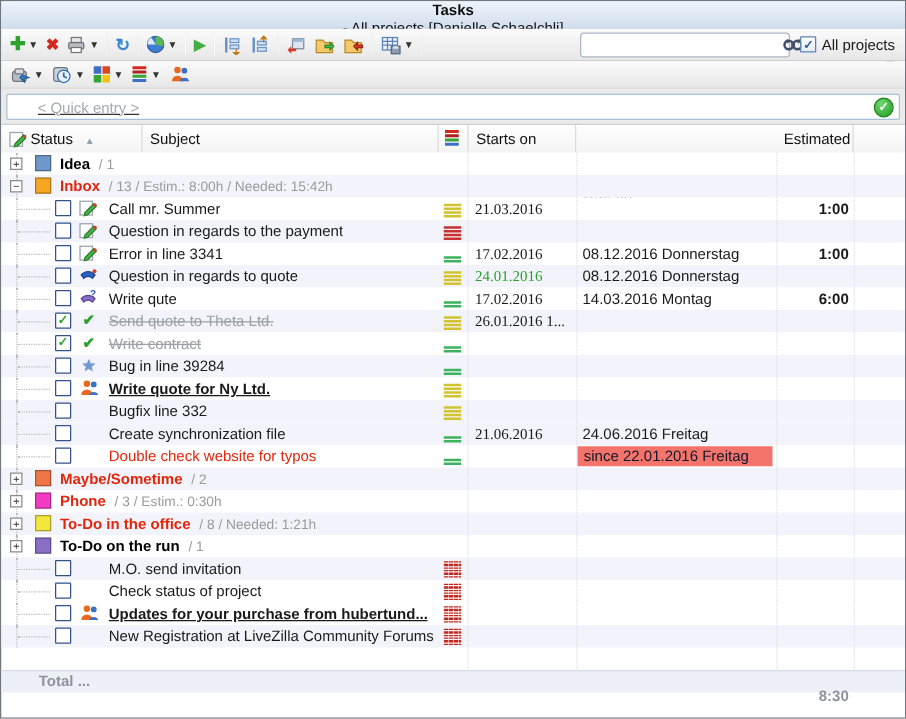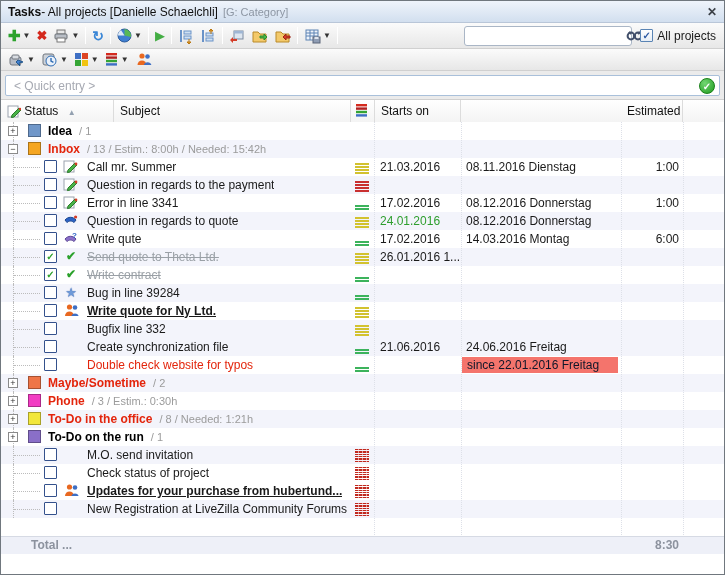--- a/index.html
+++ b/index.html
@@ -7,21 +7,21 @@
   .window {
     position:relative; width:725px; height:575px; margin:0 auto;
     background:#fff; border:1px solid #70777e; overflow:hidden;
     font-size:12px; color:#1a1a1a;
   }
   
   .titlebar {
     position:absolute; left:0; top:0; right:0; height:22px;
     background:linear-gradient(#eff4fb,#d2dfef);
     border-bottom:1px solid #b9c6d8;
-    display:flex; align-items:center; padding:0 7px; white-space:nowrap;
+    display:flex; align-items:center; padding:0 7px; white-space:nowrap;flex-direction:column;
   }
   .t-app { font-weight:bold; color:#101010; }
   .t-rest { color:#101010; }
   .t-cat { margin-left:5px; color:#8d96a3; font-size:11px; }
   .close-btn { margin-left:auto; color:#3c4148; font-weight:bold; font-size:12px; cursor:default; }
   
   .toolbar {
     position:absolute; left:0; right:0; display:flex; align-items:center;
     background:linear-gradient(#fbfbfb,#e7e7e7); border-bottom:1px solid #d0d0d0;
     padding:0 4px;
@@ -51,21 +51,21 @@
     font-size:10px; font-weight:bold; color:#2b59a3; border-radius:1px;
   }
   .allproj .lbl { margin-left:4px; }
   
   .quickrow {
     position:absolute; left:0; right:0; top:70px; height:29px;
     background:#ebebeb; border-bottom:1px solid #d0d0d0; padding:4px;
   }
   .qinput {
     width:100%; height:21px; border:1px solid #a9c0da; border-radius:2px;
-    padding:0 26px 0 8px; font:12px "Liberation Sans",sans-serif; color:#333; background:#fff;
+    padding:0 26px 0 24px; font:12px "Liberation Sans",sans-serif; color:#333; background:#fff;text-decoration:underline;
   }
   .qinput::placeholder { color:#a6a9b2; }
   .qok {
     position:absolute; right:9px; top:7px; width:16px; height:16px; border-radius:50%;
     background:radial-gradient(circle at 35% 30%, #72d672, #1f9b1f);
     border:1px solid #188018; color:#fff; font-size:10px; font-weight:bold;
     display:flex; align-items:center; justify-content:center;
   }
   
   .thead {
@@ -97,35 +97,35 @@
   .subj { position:absolute; left:86px; top:0; line-height:18px; white-space:nowrap; overflow:hidden; max-width:262px; }
   .subj.bold { font-weight:bold;text-decoration:underline; }
   .subj.strike { color:#9aa0a6; text-decoration:line-through; }
   .subj.redtxt { color:#e3250c; }
   .prio { position:absolute; left:354px; top:2px; width:16px; height:14px; display:flex; flex-direction:column; justify-content:flex-end; }
   .prio i { display:block; width:14px; height:2px; margin-top:1px; }
   .prio.yellow i { background:#d2c22f; }
   .prio.red i { background:#c93030; }
   .prio.green i { background:#3cb35c; }
   .prio.urgent i { background:repeating-linear-gradient(90deg,#c0281e 0 3px,#e59b94 3px 4px); }
-  .cell-starts { position:absolute; left:379px; top:0; line-height:18px; white-space:nowrap; }
+  .cell-starts { position:absolute; left:379px; top:0; line-height:18px; white-space:nowrap;font-family:Liberation Serif, serif; }
   .cell-starts.green { color:#2e9e2e; }
   .cell-due { position:absolute; left:465px; top:0; line-height:18px; white-space:nowrap; }
   .cell-due.overdue {
     left:461px; top:1px; height:16px; line-height:16px; width:156px;
     background:#f4746c; color:#0f172a; padding:0 5px;
   }
-  .cell-est { position:absolute; left:620px; top:0; width:58px; text-align:right; line-height:18px; }
+  .cell-est { position:absolute; left:620px; top:0; width:58px; text-align:right; line-height:18px;font-weight:bold; }
   
   .totalrow {
     position:absolute; left:0; right:0; top:535px; height:18px;
     background:#eef0f8; border-top:1px solid #d6dae4; color:#8c929e; font-weight:bold;
   }
   .totalrow .tl { position:absolute; left:30px; line-height:17px; }
-  .totalrow .te { position:absolute; left:620px; width:58px; text-align:right; line-height:17px; }
+  .totalrow .te { position:absolute; left:620px; width:58px; text-align:right; line-height:17px;margin-top:12px; }
   svg { display:block; }
 </style>
 </head>
 <body>
 
 <div class="window">
 
   <div class="titlebar">
     <span class="t-app">Tasks</span>
     <span class="t-rest"> - All projects [Danielle Schaelchli]</span>
@@ -360,21 +360,20 @@
           </svg>
         </span>
         <span class="subj   ">Call mr. Summer</span>
         <span class="prio yellow">
           <i></i>
           <i></i>
           <i></i>
           <i></i>
         </span>
         <span class="cell-starts">21.03.2016</span>
-        <span class="cell-due">08.11.2016 Dienstag</span>
         <span class="cell-est">1:00</span>
       </div>
       <div class="row alt">
         <span class="vline"></span>
         <span class="hstub"></span>
         <span class="tcb"></span>
         <span class="sicon">
           <svg width="15" height="15">
             <rect x="1" y="2" width="10" height="11" fill="#fff" stroke="#9aa2ad"></rect>
             <path d="M5 11 L12 4 l2 2 -7 7 -2.6 .6 z" fill="#49b449" stroke="#2c7c2c"></path>

